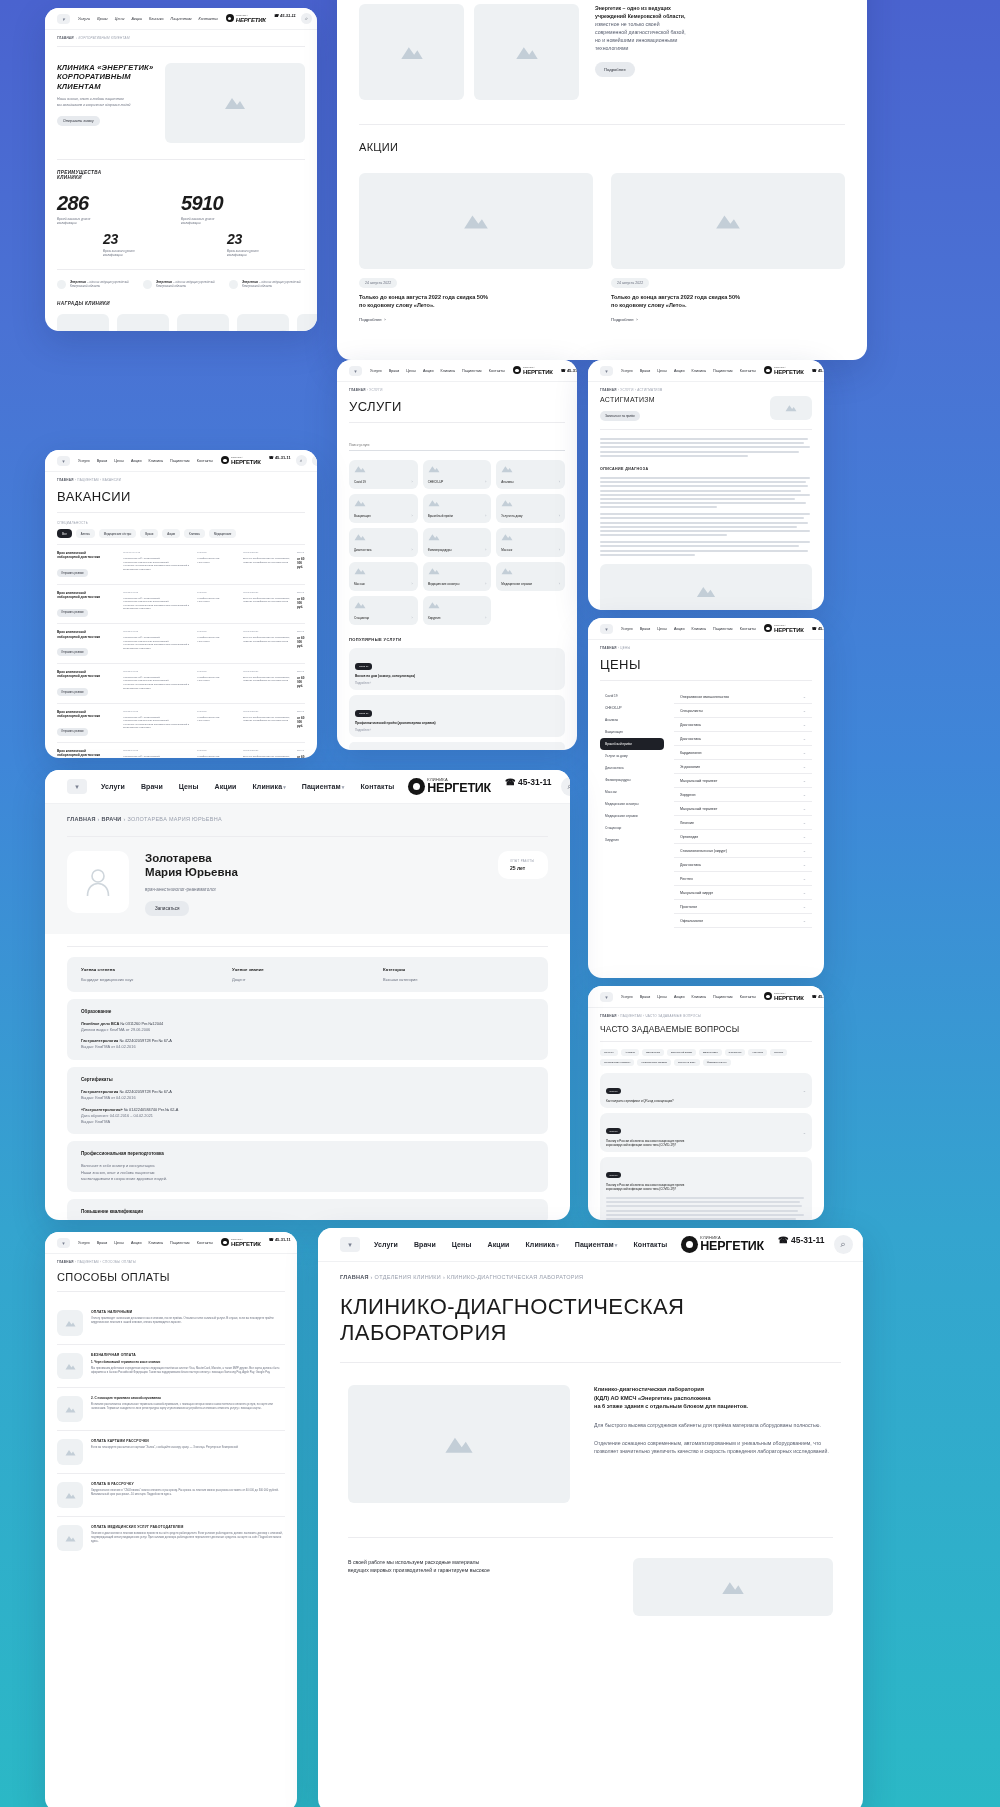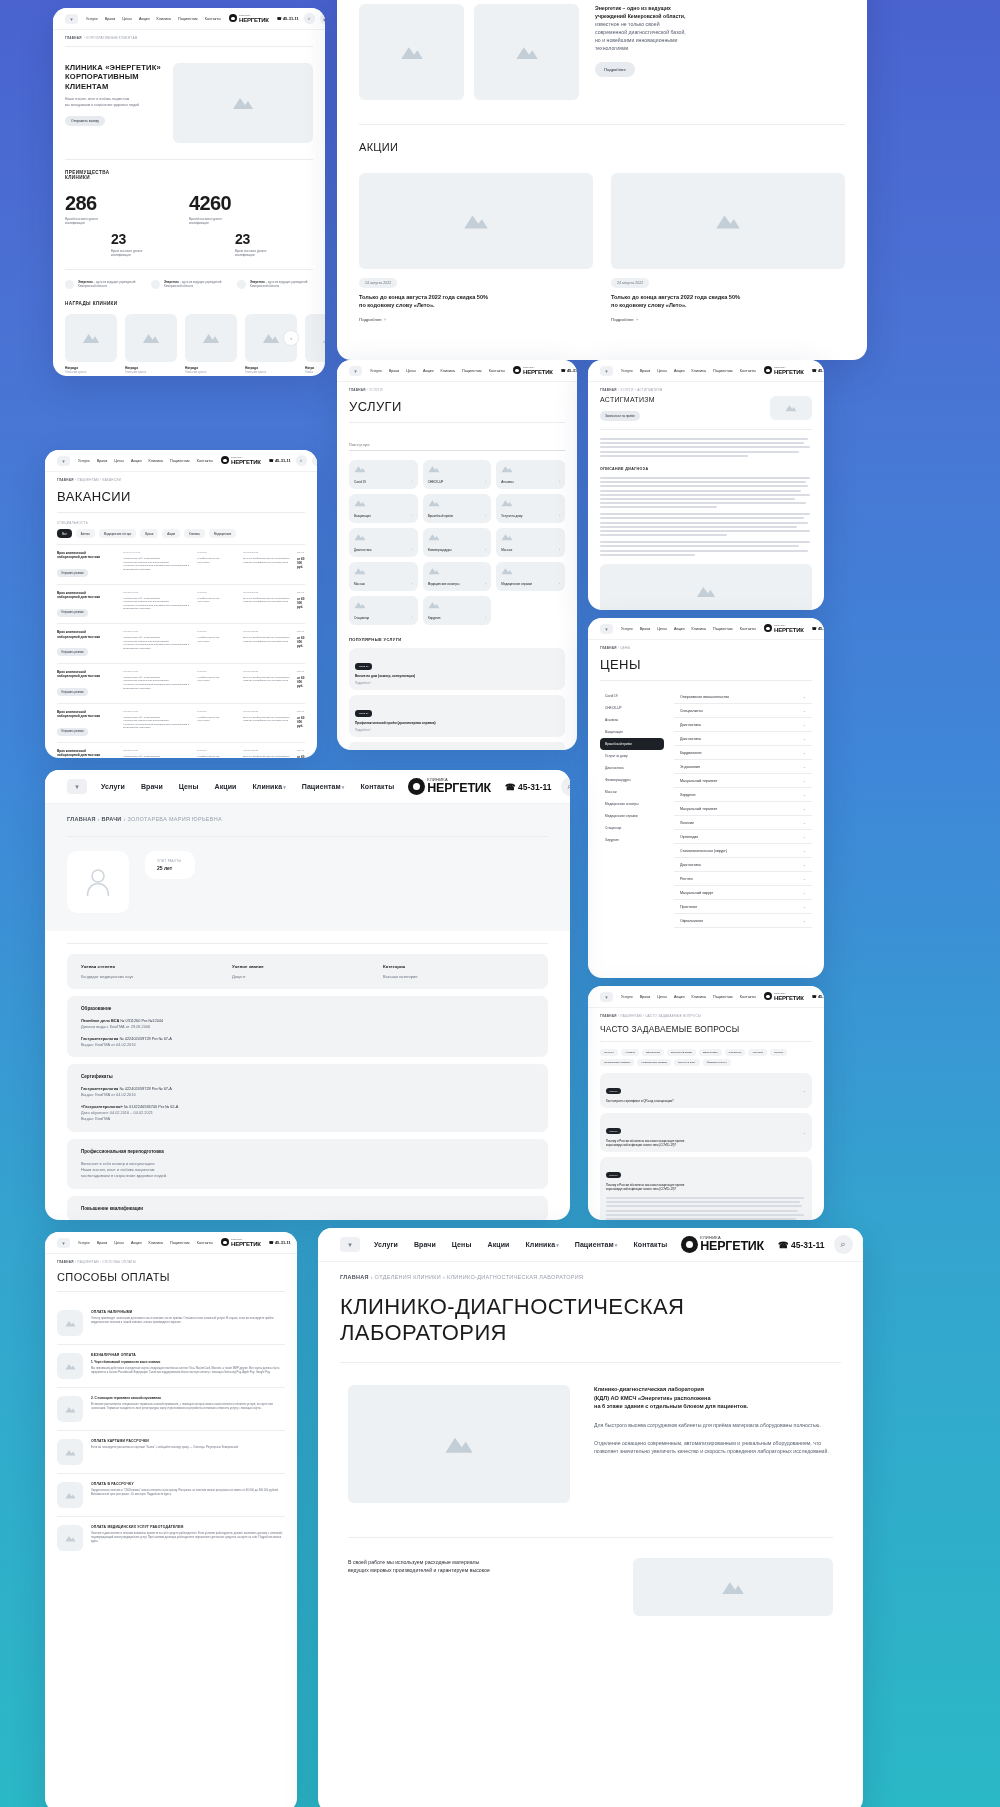--- a/index.html
+++ b/index.html
@@ -56,21 +56,21 @@
     content: ""; position: absolute; left: 2.4px; top: 2.4px;
     width: 3.2px; height: 3.2px; border-radius: 50%; background: #fff;
   }
   .nav.big .logo-mark { width: 17px; height: 17px; }
   .nav.big .logo-mark::after { left: 5px; top: 5px; width: 7px; height: 7px; }
   .logo-txt { line-height: 1; }
   .logo-sup { font-size: 2.2px; letter-spacing: .3px; color: #2c2c2c; display: block; }
   .logo-main { font-size: 6px; font-weight: 800; letter-spacing: -.2px; color: #111; display: block; }
   .nav.big .logo-sup { font-size: 4px; }
   .nav.big .logo-main { font-size: 12.5px; }
-  .nav-right { margin-left: auto; display: flex; align-items: center; gap: 5px; }
+  .nav-right { margin-left: auto; display: flex; align-items: flex-start; gap: 5px; }
   .nav.big .nav-right { gap: 9px; }
   .phone { font-size: 4px; font-weight: 700; color: #18181b; white-space: nowrap; }
   .nav.big .phone { font-size: 8.5px; }
   .icon-btn {
     width: 11px; height: 11px; border-radius: 50%; background: #eef0f3;
     display: flex; align-items: center; justify-content: center;
     font-size: 5px; color: #595f6d; flex: none;
   }
   .nav.big .icon-btn { width: 19px; height: 19px; font-size: 9px; }
   .cab {
@@ -113,21 +113,21 @@
     border-bottom: 1px solid #ececef; font-size: 3.6px; color: #2b2e36;
     padding: 4px 6px;
   }
   .chev { color: #a7adb9; font-size: 4px; }
 </style>
 </head>
 <body>
 
 <div class="board">
 
-  <div class="screen" style="left:53px; top:8px; width:272px; height:368px;">
+  <div class="screen" style="left:45px; top:8px; width:272px; height:323px;font-style:italic;">
     <div class="nav">
       <div class="burger">▾</div>
       <div class="nav-links">
         <a>Услуги</a>
         <a>Врачи</a>
         <a>Цены</a>
         <a>Акции</a>
         <a>Клиника</a>
         <a>Пациентам</a>
         <a>Контакты</a>
@@ -178,21 +178,21 @@
           <div style="font-size:20px; font-weight:800; letter-spacing:-.6px;">286</div>
           <div style="font-size:2.9px; color:#6c7280; white-space:pre-line; margin-top:2px;">Врачей высокого уровня
 квалификации</div>
           <div style="margin-left:46px; margin-top:6px;">
             <div style="font-size:14px; font-weight:800; letter-spacing:-.4px;">23</div>
             <div style="font-size:2.9px; color:#6c7280; white-space:pre-line; margin-top:2px;">Врачи высокого уровня
 квалификации</div>
           </div>
         </div>
         <div style="width:50%;">
-          <div style="font-size:20px; font-weight:800; letter-spacing:-.6px;">4260</div>
+          <div style="font-size:20px; font-weight:800; letter-spacing:-.6px;">5910</div>
           <div style="font-size:2.9px; color:#6c7280; white-space:pre-line; margin-top:2px;">Врачей высокого уровня
 квалификации</div>
           <div style="margin-left:46px; margin-top:6px;">
             <div style="font-size:14px; font-weight:800; letter-spacing:-.4px;">23</div>
             <div style="font-size:2.9px; color:#6c7280; white-space:pre-line; margin-top:2px;">Врачи высокого уровня
 квалификации</div>
           </div>
         </div>
       </div>
     </div>
@@ -1037,20 +1037,26 @@
       </div>
       <div class="hr big" style="margin-top:14px;"></div>
 
       <div style="display:flex; gap:16px; padding:14px 22px 0; align-items:flex-start;">
         <div style="width:62px;height:62px;border-radius:10px;background:#fff;display:flex;align-items:center;justify-content:center;flex:none;">
           <svg width="26" height="30" viewBox="0 0 26 30">
             <circle cx="13" cy="9" r="6" fill="none" stroke="#cfd6dc" stroke-width="1.6"></circle>
             <path d="M2.5 29 C2.5 20 8 16.5 13 16.5 C18 16.5 23.5 20 23.5 29" fill="none" stroke="#cfd6dc" stroke-width="1.6"></path>
           </svg>
         </div>
+        <div style="flex:1;">
+          <div style="font-size:11.5px;font-weight:700;line-height:1.25;">Золотарева</div>
+          <div style="font-size:11.5px;font-weight:700;line-height:1.25;">Мария Юрьевна</div>
+          <div style="font-size:4.6px;color:#6c7280;margin-top:7px;">врач-анестезиолог-реаниматолог</div>
+          <div class="pill" style="margin-top:9px;font-size:4.6px;padding:5px 10px;border-radius:7px;">Записаться</div>
+        </div>
         <div style="background:#fff;border-radius:10px;padding:8px 12px;min-width:50px;">
           <div style="font-size:2.8px;color:#9aa0ae;letter-spacing:.3px;">ОПЫТ РАБОТЫ</div>
           <div style="font-size:5px;font-weight:700;margin-top:2px;">25 лет</div>
         </div>
       </div>
     </div>
 
     <div style="padding:12px 22px 0;">
       <div class="hr" style="margin:0 0 10px;"></div>
       <div class="card-soft" style="display:flex; padding:10px 14px;">

